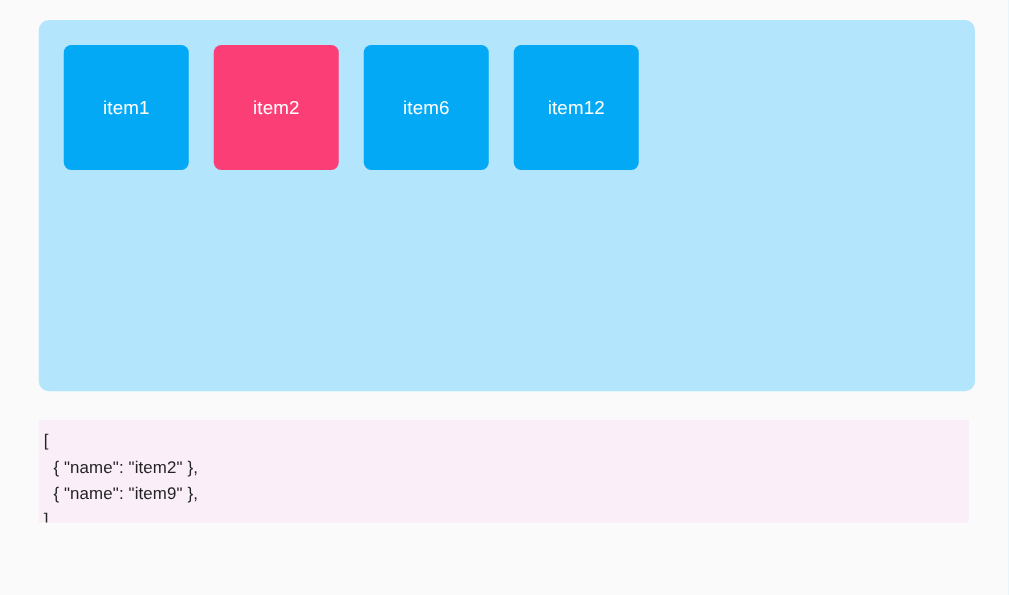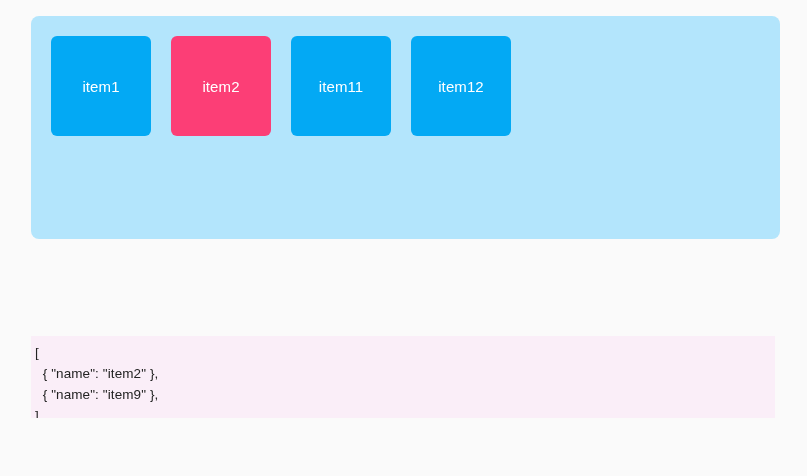--- a/index.html
+++ b/index.html
@@ -14,21 +14,21 @@
     overflow: hidden;
     position: relative;
   }
 
   
   #grid-panel {
     position: absolute;
     left: 31px;
     top: 16px;
     width: 749px;
-    height: 223px;
+    height: 297px;
     background: #b3e5fc;
     border-radius: 8px;
     box-sizing: border-box;
     padding: 20px 12px 0 20px;
   }
 
   #grid {
     display: grid;
     grid-template-columns: repeat(6, 100px);
     grid-auto-rows: 100px;
@@ -79,21 +79,21 @@
     letter-spacing: 0.1px;
   }
 </style>
 </head>
 <body>
 
 <div id="grid-panel">
   <div id="grid">
       <div class="tile">item1</div>
       <div class="tile selected">item2</div>
-      <div class="tile">item11</div>
+      <div class="tile">item6</div>
       <div class="tile">item12</div>
     </div>
 </div>
 
 <div id="json-panel">
   <pre id="json-text">[
   { "name": "item2" },
   { "name": "item9" },
 ]</pre>
 </div>

